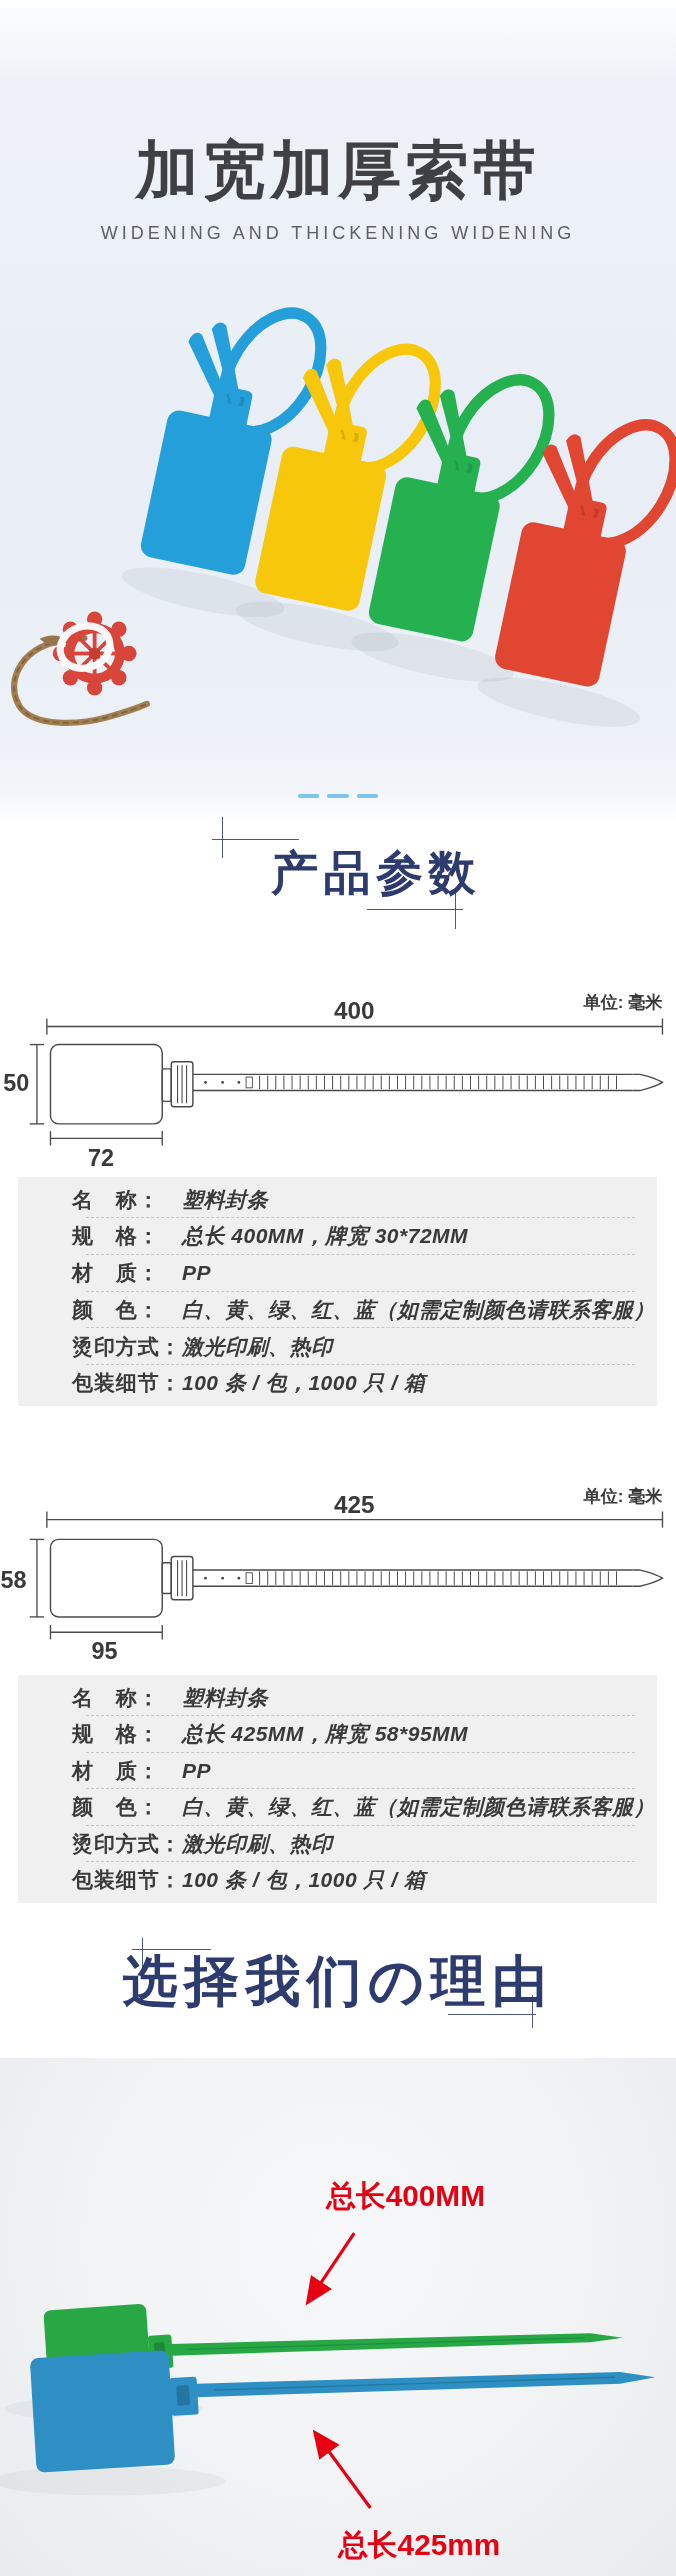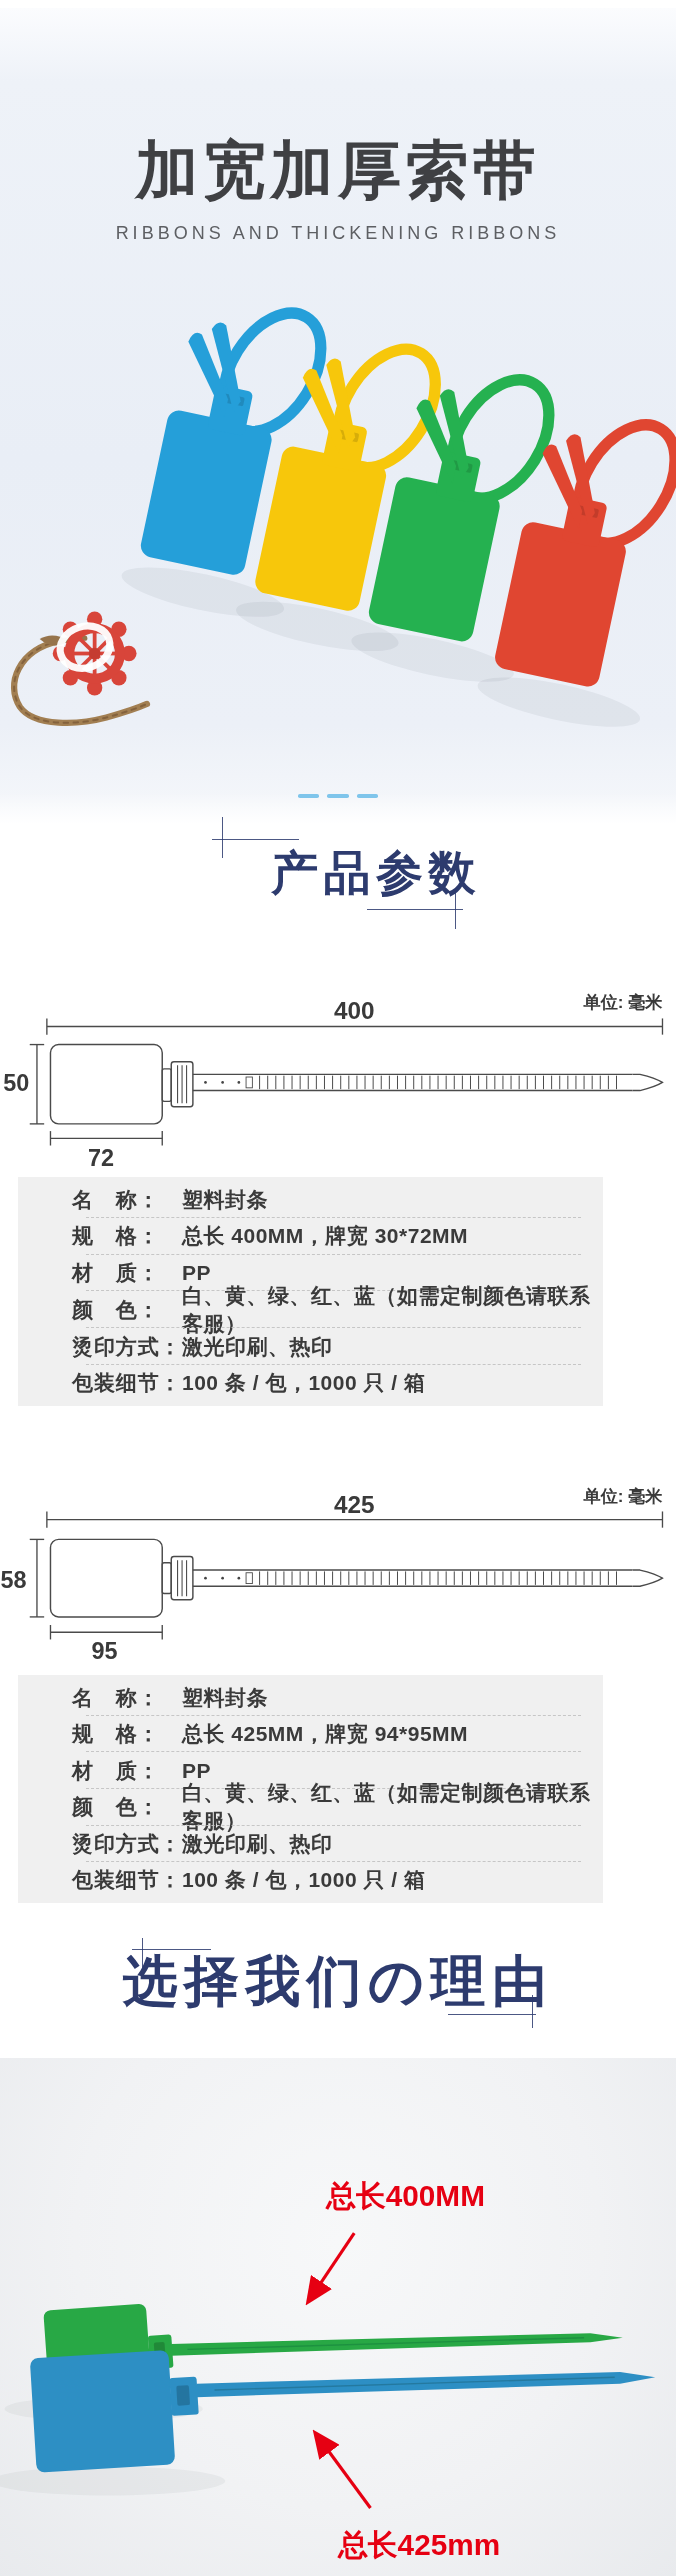--- a/index.html
+++ b/index.html
@@ -28,28 +28,28 @@
 
   
   .diagram{position:absolute;left:0;}
   .diagram text{fill:#3a3a3a;font-family:"Liberation Sans","DejaVu Sans",sans-serif;font-weight:600;}
   .dline{stroke:#4a4a4a;stroke-width:1.5;}
   .thin{stroke:#4a4a4a;stroke-width:1.2;}
   .outline{fill:#ffffff;stroke:#4a4a4a;stroke-width:1.6;}
   g[data-serr] line{stroke:#4a4a4a;stroke-width:1.1;}
 
   
-  .spec-table{position:absolute;left:18px;width:585px;background:#f0f0f0;
+  .spec-table{position:absolute;left:18px;width:639px;background:#f0f0f0;
         display:flex;flex-direction:column;justify-content:center;padding:4.5px 0;box-sizing:border-box;}
   .spec-row{position:relative;height:37px;display:flex;align-items:center;
         font-size:21px;font-weight:600;color:#3a3a3a;}
   .spec-row:not(:last-child)::after{content:'';position:absolute;left:68px;right:22.5px;bottom:0;
         border-bottom:1.4px dashed #c6c6c6;}
   .spec-label{margin-left:54px;width:110px;flex:0 0 auto;letter-spacing:0.9px;}
-  .spec-value{flex:1;letter-spacing:0.5px;}
+  .spec-value{flex:1;letter-spacing:0.5px;font-style:italic;}
 
   
   .bottom-photo{position:absolute;left:0;top:2050px;width:676px;height:526px;
         background:radial-gradient(ellipse at 50% 35%,#f7f8f9 0%,#f1f2f4 55%,#e8eaed 100%);}
   .bottom-photo svg{position:absolute;left:0;top:0;}
   .annot{font-family:"Liberation Sans","DejaVu Sans",sans-serif;font-weight:700;font-size:33px;fill:#e60012;}
 </style>
 </head>
 <body>
 
@@ -109,21 +109,21 @@
             <line x1="0" y1="0" x2="-17.7" y2="-17.7"></line>
           <line x1="0" y1="0" x2="0" y2="-25"></line>
             <line x1="0" y1="0" x2="17.7" y2="-17.7"></line>
         </g>
         <circle r="6.5" fill="#c53c31"></circle>
         <ellipse cx="-8" cy="-10" rx="28" ry="23" fill="none" stroke="#ffffff" stroke-width="8" transform="rotate(-18)" opacity="0.95"></ellipse>
       </g>
     </svg>
 
     <div class="hero-title">加宽加厚索带</div>
-    <div class="hero-sub">RIBBONS AND THICKENING RIBBONS</div>
+    <div class="hero-sub">WIDENING AND THICKENING WIDENING</div>
     <div class="dashes">
       <span></span>
       <span></span>
       <span></span>
     </div>
   </div>
 
   <div class="sec-title" id="title-params">产品参数</div>
   <div class="xline" style="left:212px;top:831px;width:87px;height:0.9px"></div>
   <div class="xline" style="left:222px;top:809px;width:0.9px;height:41px"></div>
@@ -319,21 +319,21 @@
     <text x="116" y="1831" text-anchor="middle" font-size="26">95</text>
   </svg>
 
   <div class="spec-table" style="top:1667px;height:228px">
     <div class="spec-row">
       <span class="spec-label">名　称：</span>
       <span class="spec-value">塑料封条</span>
     </div>
     <div class="spec-row">
       <span class="spec-label">规　格：</span>
-      <span class="spec-value">总长 425MM，牌宽 94*95MM</span>
+      <span class="spec-value">总长 425MM，牌宽 58*95MM</span>
     </div>
     <div class="spec-row">
       <span class="spec-label">材　质：</span>
       <span class="spec-value">PP</span>
     </div>
     <div class="spec-row">
       <span class="spec-label">颜　色：</span>
       <span class="spec-value">白、黄、绿、红、蓝（如需定制颜色请联系客服）</span>
     </div>
     <div class="spec-row">

